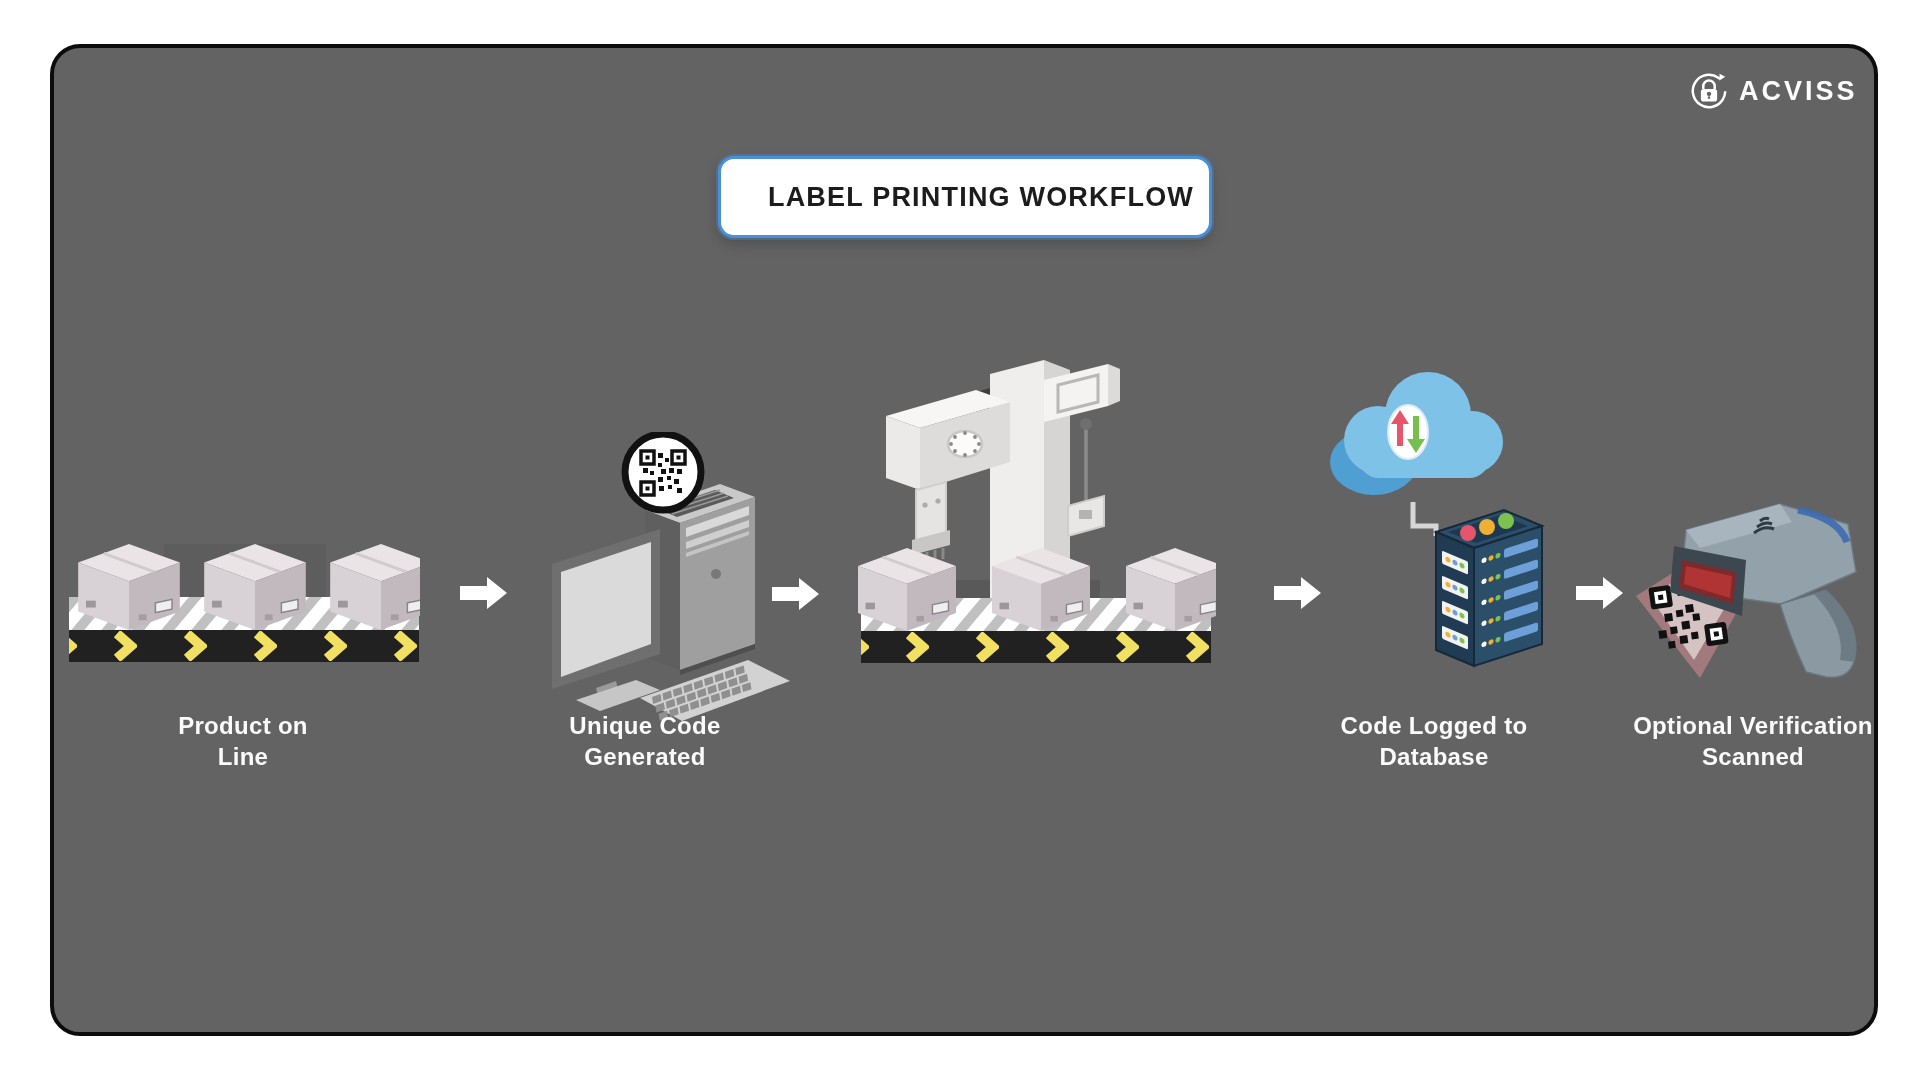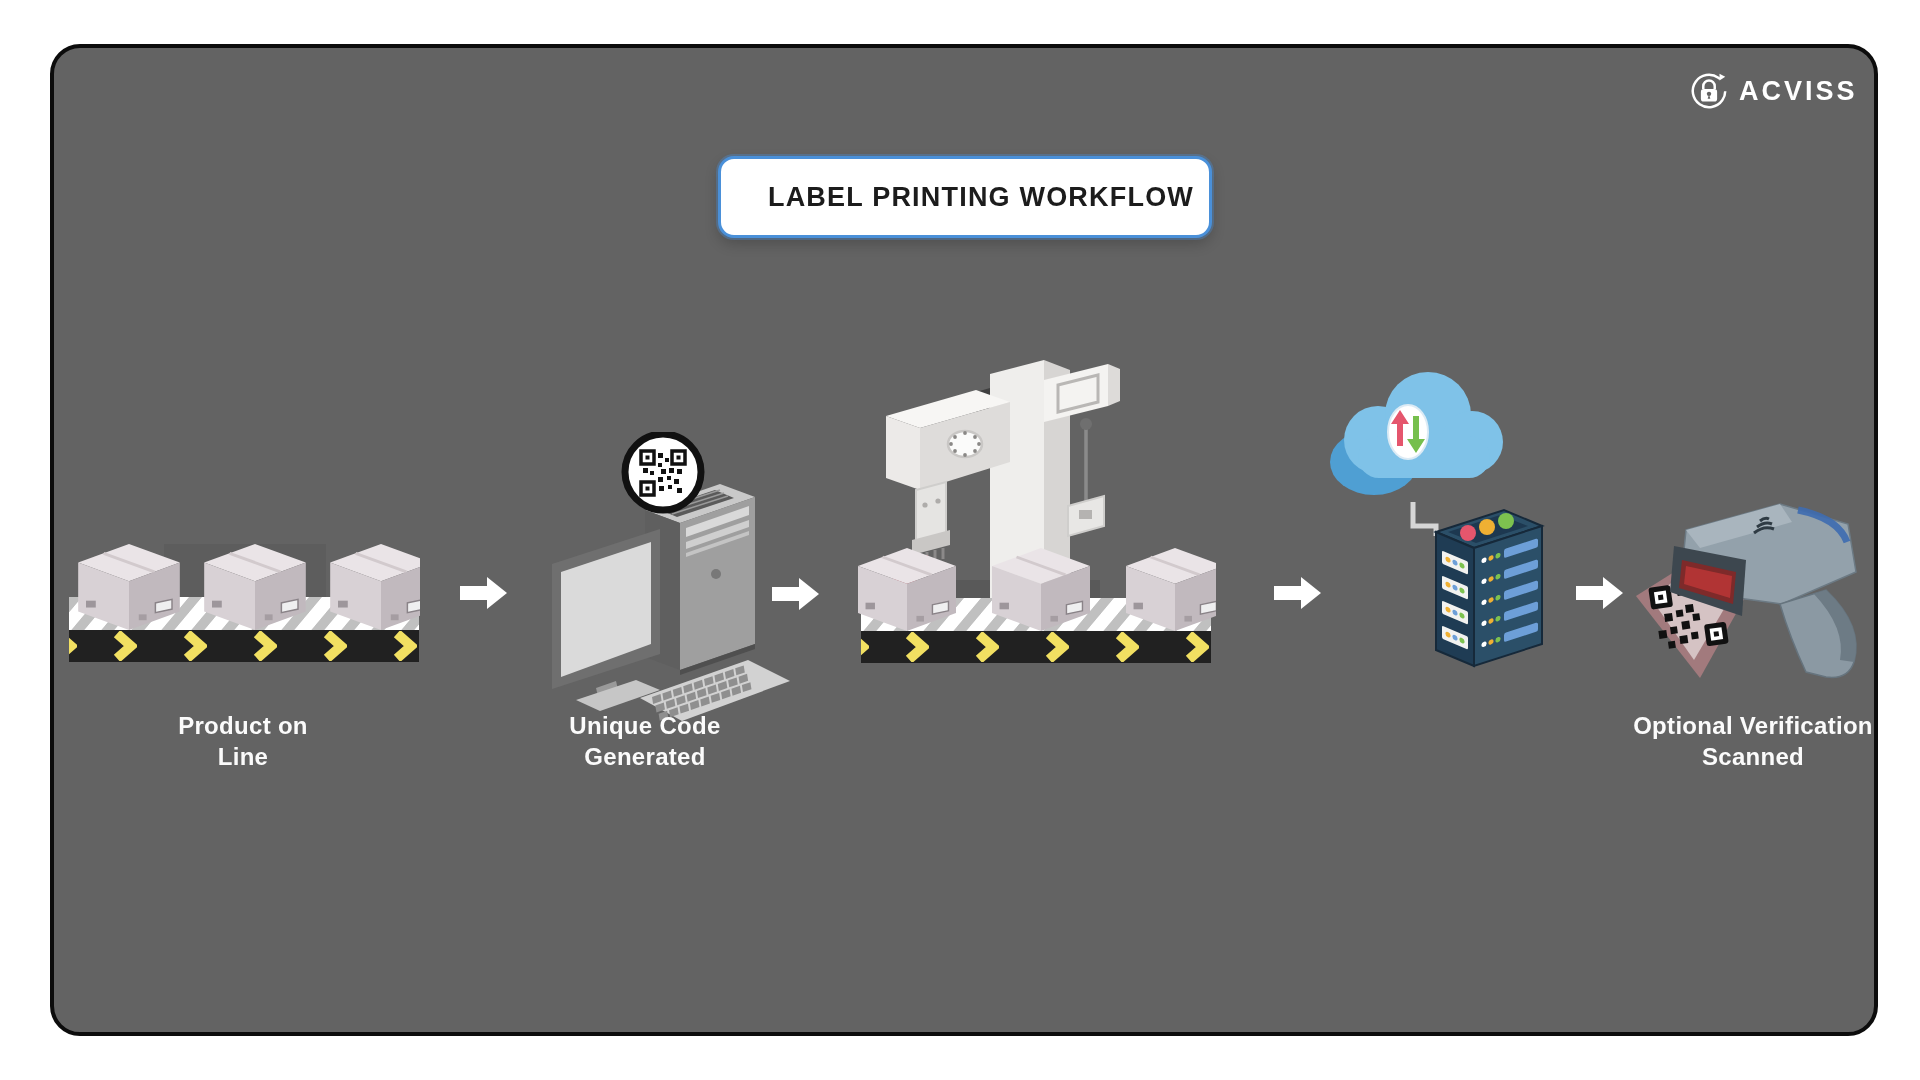--- a/index.html
+++ b/index.html
@@ -342,18 +342,22 @@
   <div class="step-label" style="left:243px">
     <div>Product on</div>
     <div>Line</div>
   </div>
   <div class="step-label" style="left:645px">
     <div>Unique Code</div>
     <div>Generated</div>
   </div>
   <div class="step-label" style="left:1043px">
   </div>
+  <div class="step-label" style="left:1434px">
+    <div>Code Logged to</div>
+    <div>Database</div>
+  </div>
   <div class="step-label" style="left:1753px">
     <div>Optional Verification</div>
     <div>Scanned</div>
   </div>
 
 </div>
 
 </body></html>

